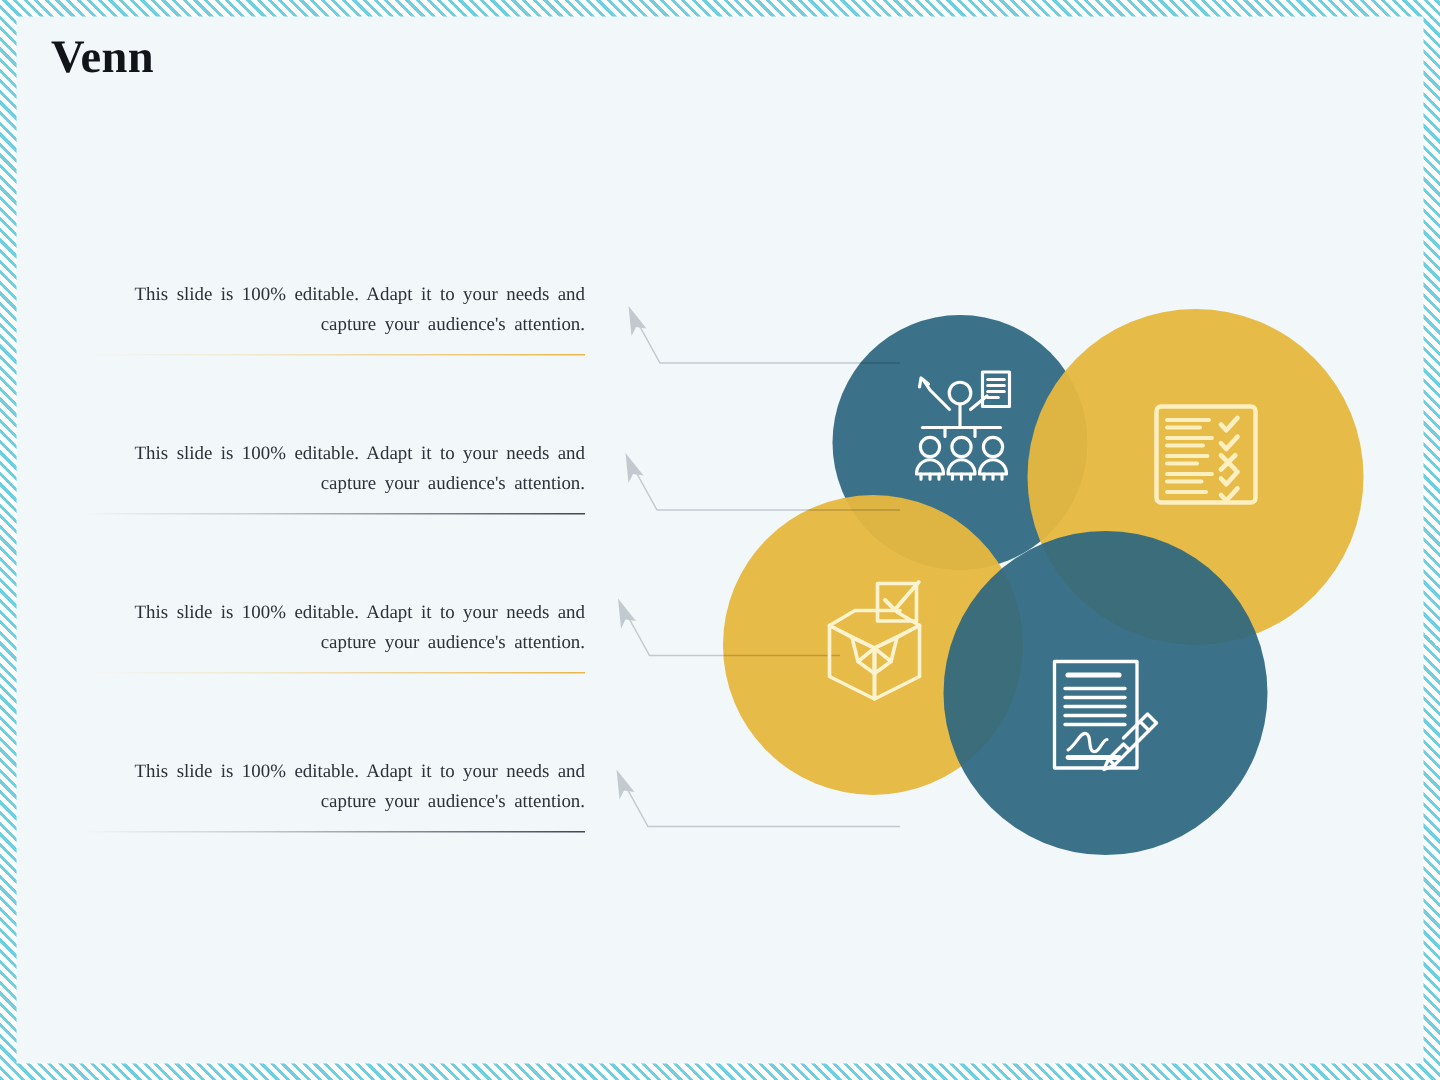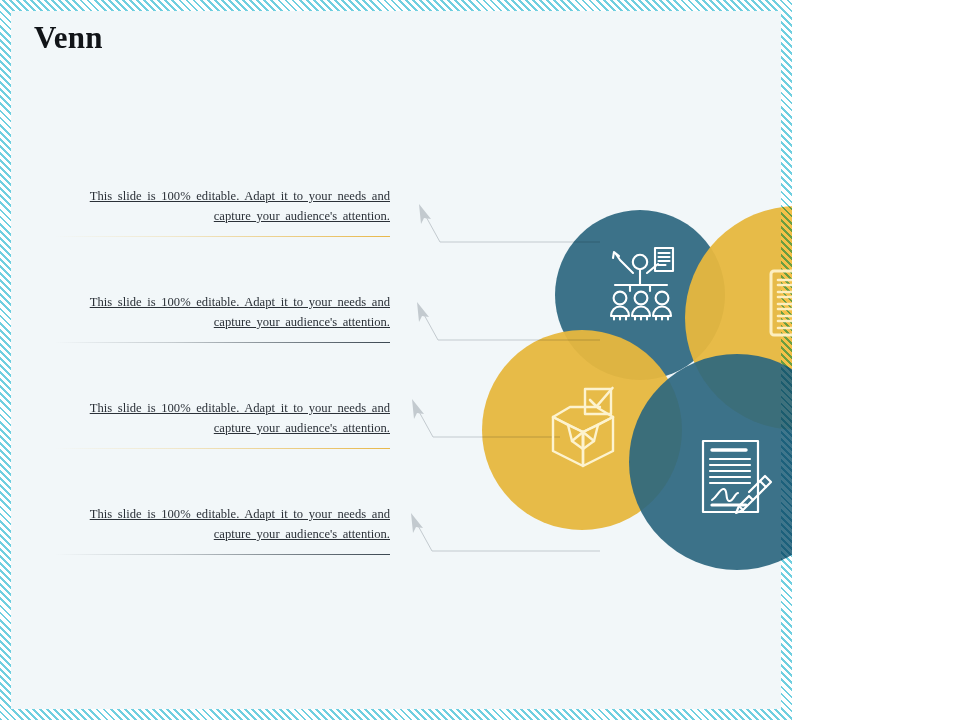--- a/index.html
+++ b/index.html
@@ -7,21 +7,21 @@
     margin: 0;
     padding: 0;
     background: #ffffff;
   }
   body {
     font-family: "Liberation Serif", "DejaVu Serif", serif;
   }
 
   #slide {
     position: relative;
-    width: 792px;
+    width: 960px;
     height: 720px;
     overflow: hidden;
     background: #ffffff;
   }
 
   
   .stripe-frame {
     position: absolute;
     inset: 0;
     background-image: repeating-linear-gradient(
@@ -64,21 +64,20 @@
     height: 106px;
   }
   .text-block p {
     margin: 0;
     text-align: right;
     font-size: 12.6px;
     line-height: 20px;
     color: #2b3138;
     word-spacing: 2.5px;
     font-family: "Liberation Serif", "DejaVu Serif", serif;
-    text-decoration: underline;
   }
   .rule {
     position: absolute;
     left: 0;
     top: 50px;
     width: 335px;
     height: 1.3px;
   }
   .rule.accent-amber {
     background: linear-gradient(to right, rgba(236,186,72,0) 0%, rgba(236,186,72,0.25) 35%, #e8b84a 100%);

